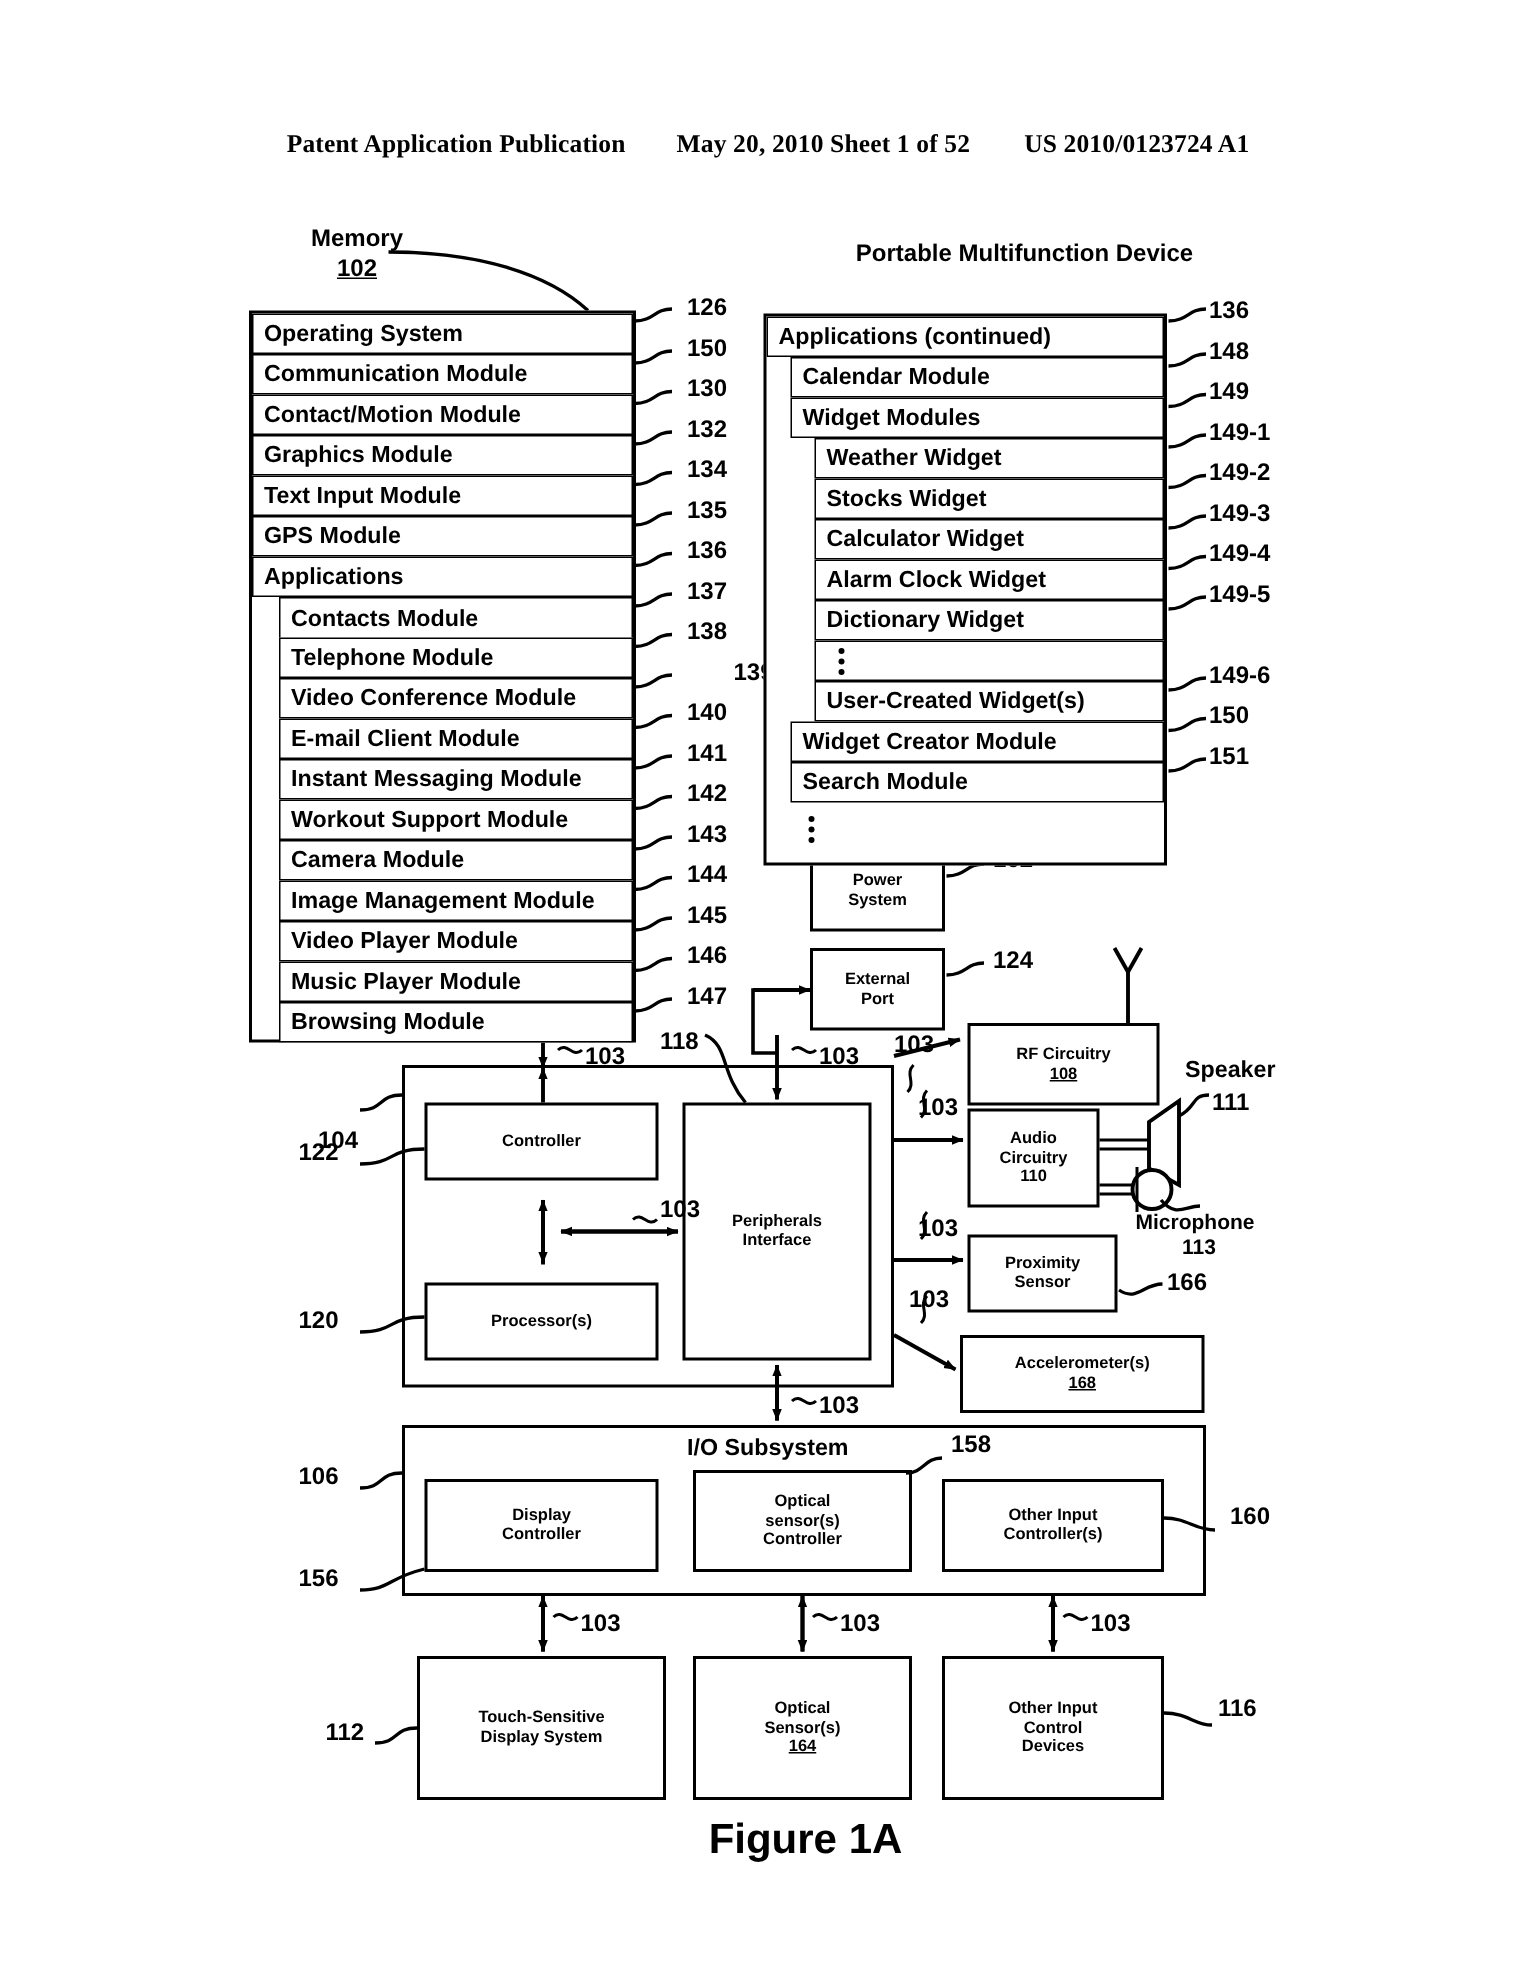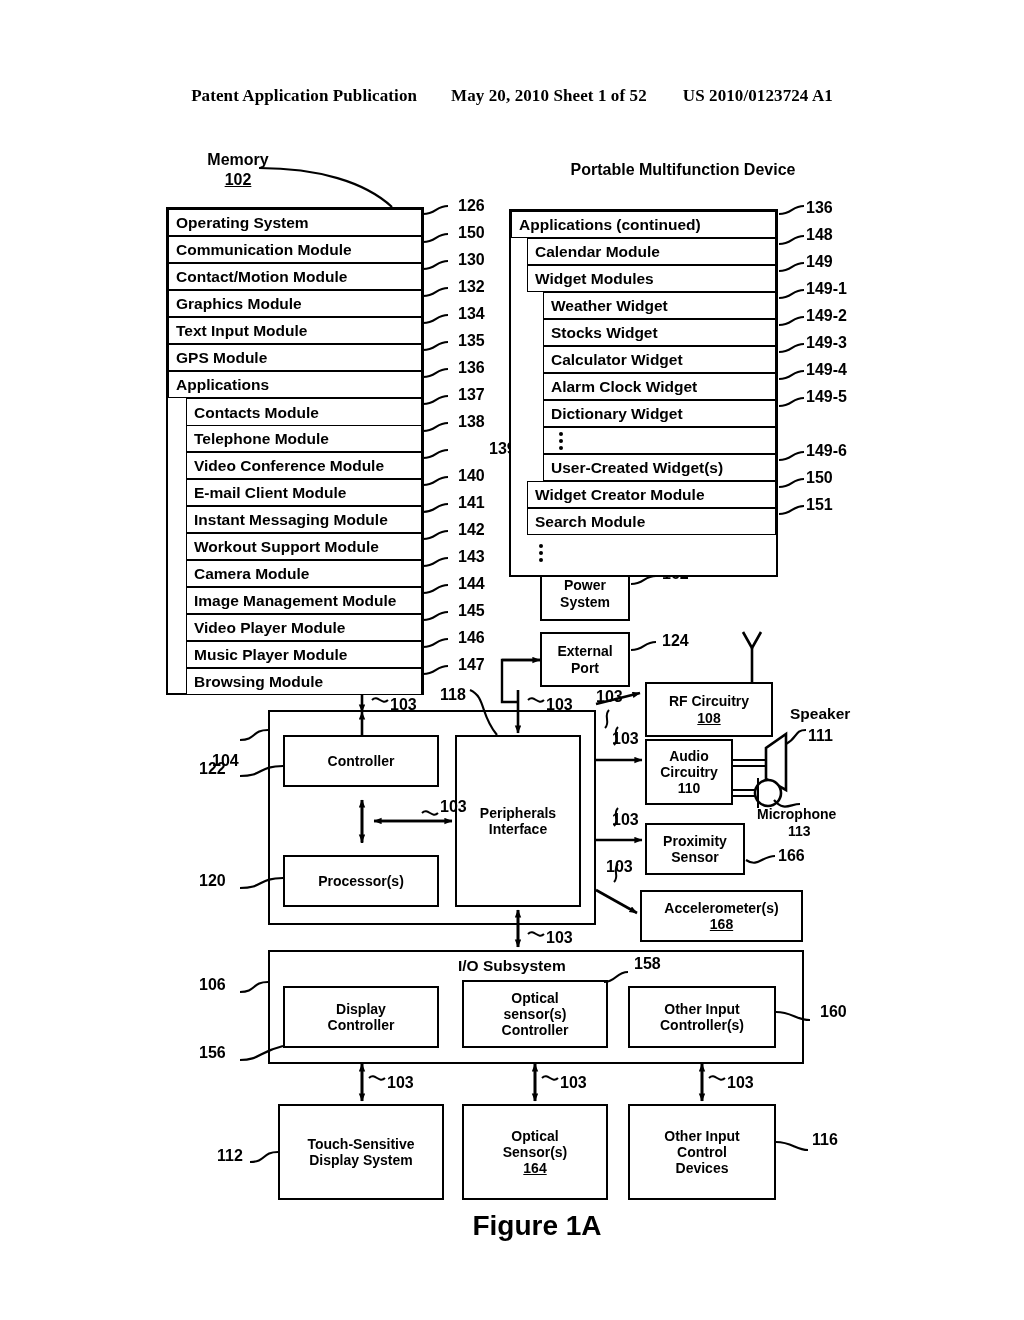--- a/index.html
+++ b/index.html
@@ -11,21 +11,21 @@
        font-family:"Liberation Serif",serif;font-weight:bold;font-size:17px;
        letter-spacing:.1px;white-space:nowrap;}
   .hdr span{display:inline-block;}
   .hdr .s1{margin-right:34px;}
   .hdr .s2{margin-right:36px;}
 
   
   .box{position:absolute;border:2px solid #000;box-sizing:border-box;background:#fff;}
   .lbl{position:absolute;font-weight:bold;font-size:15.5px;white-space:nowrap;}
   .ctr{display:flex;align-items:center;justify-content:center;text-align:center;
-       font-weight:bold;font-size:14px;line-height:1.15;}
+       font-weight:bold;font-size:11px;line-height:1.15;}
 
   
   .row{position:absolute;border:1.6px solid #000;box-sizing:border-box;
        font-weight:bold;font-size:15.5px;display:flex;align-items:center;
        padding-left:7px;background:#fff;}
 
   
   .ref{position:absolute;font-weight:bold;font-size:16px;white-space:nowrap;}
 
   

